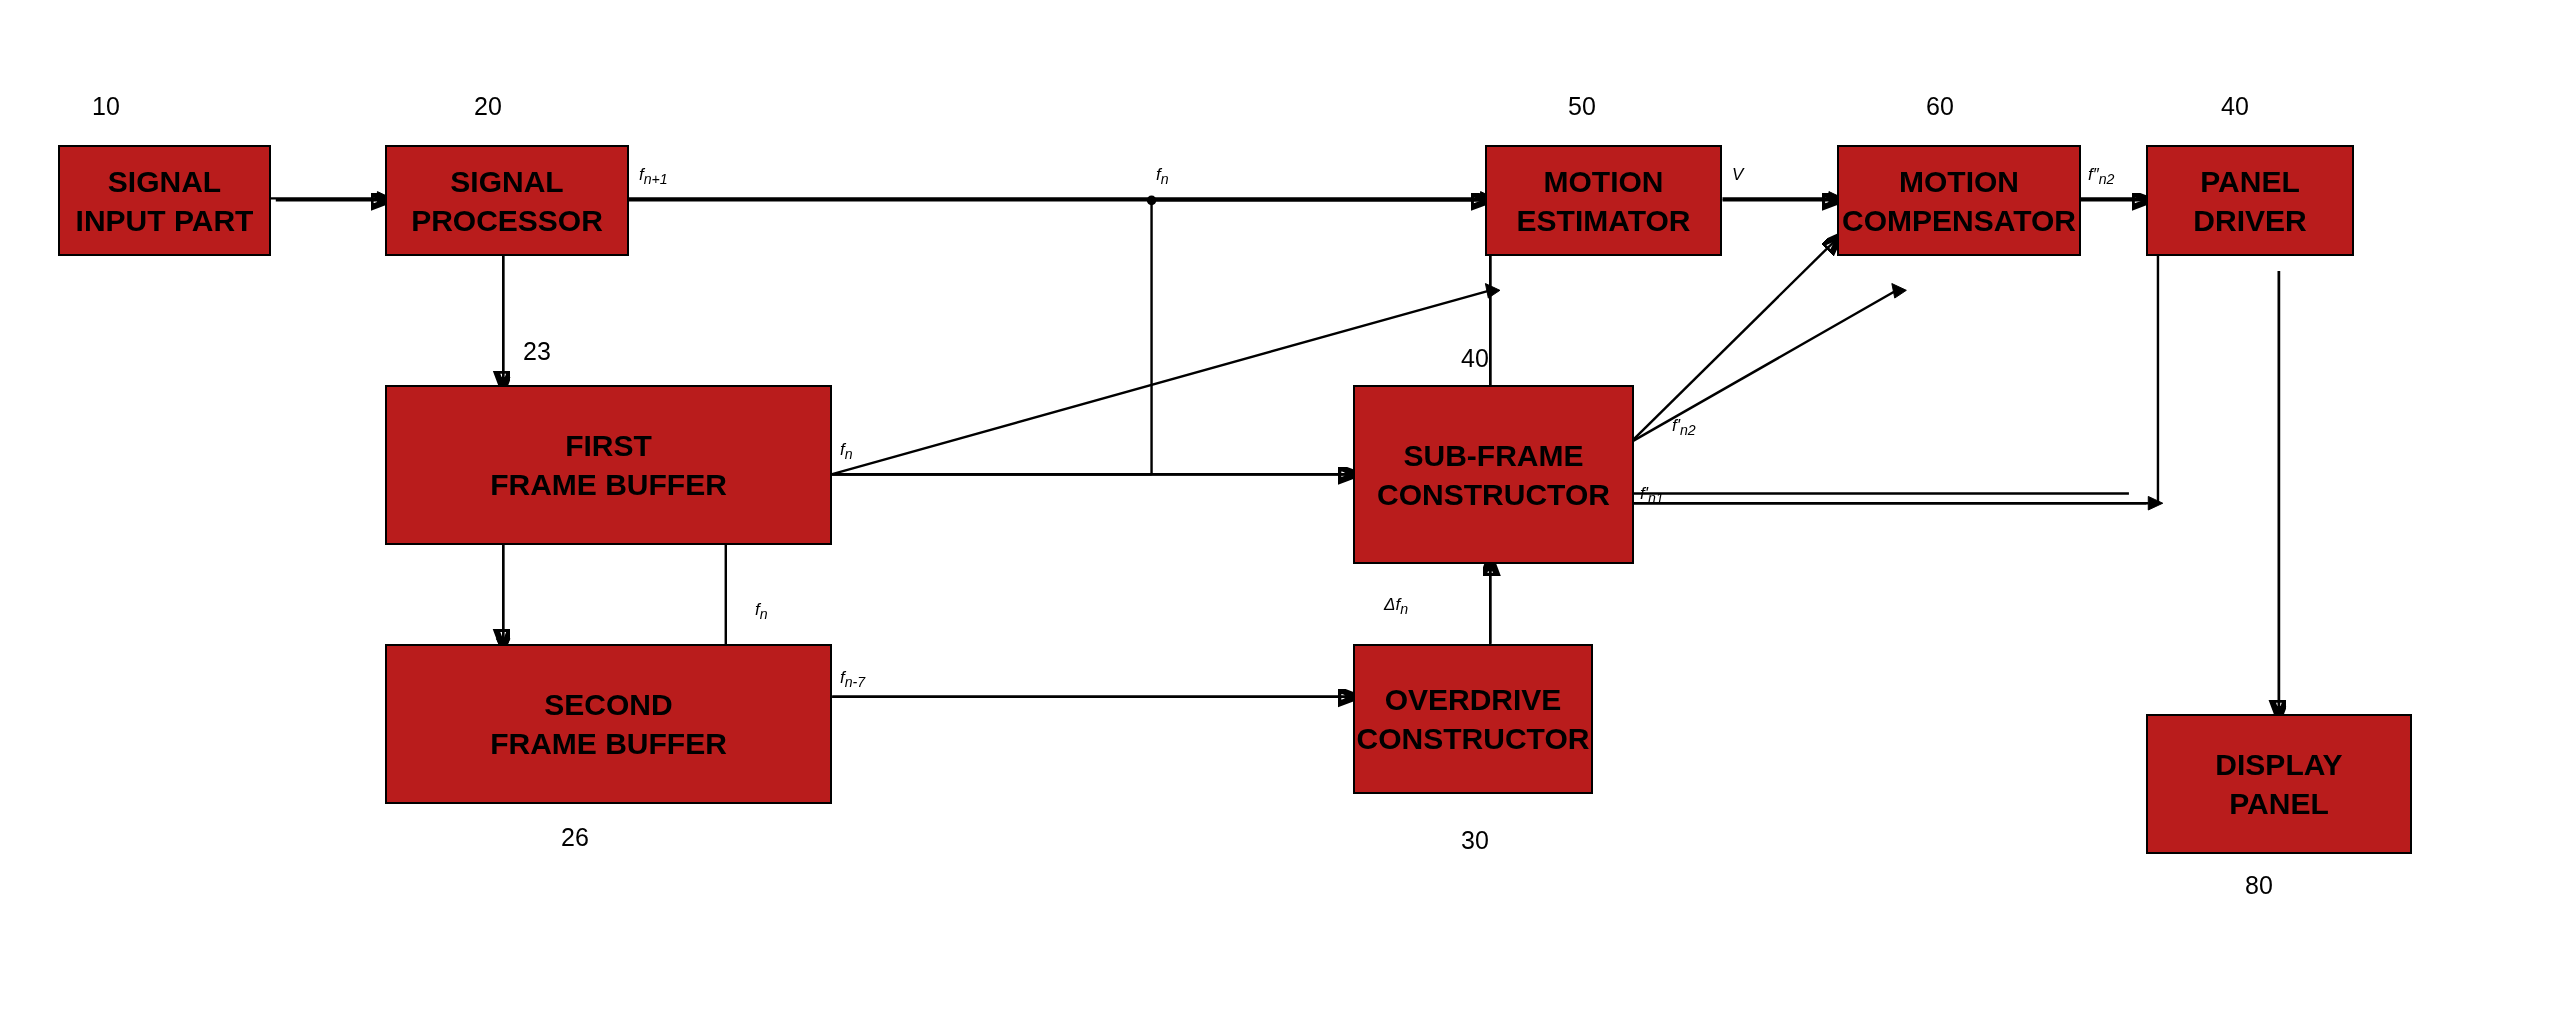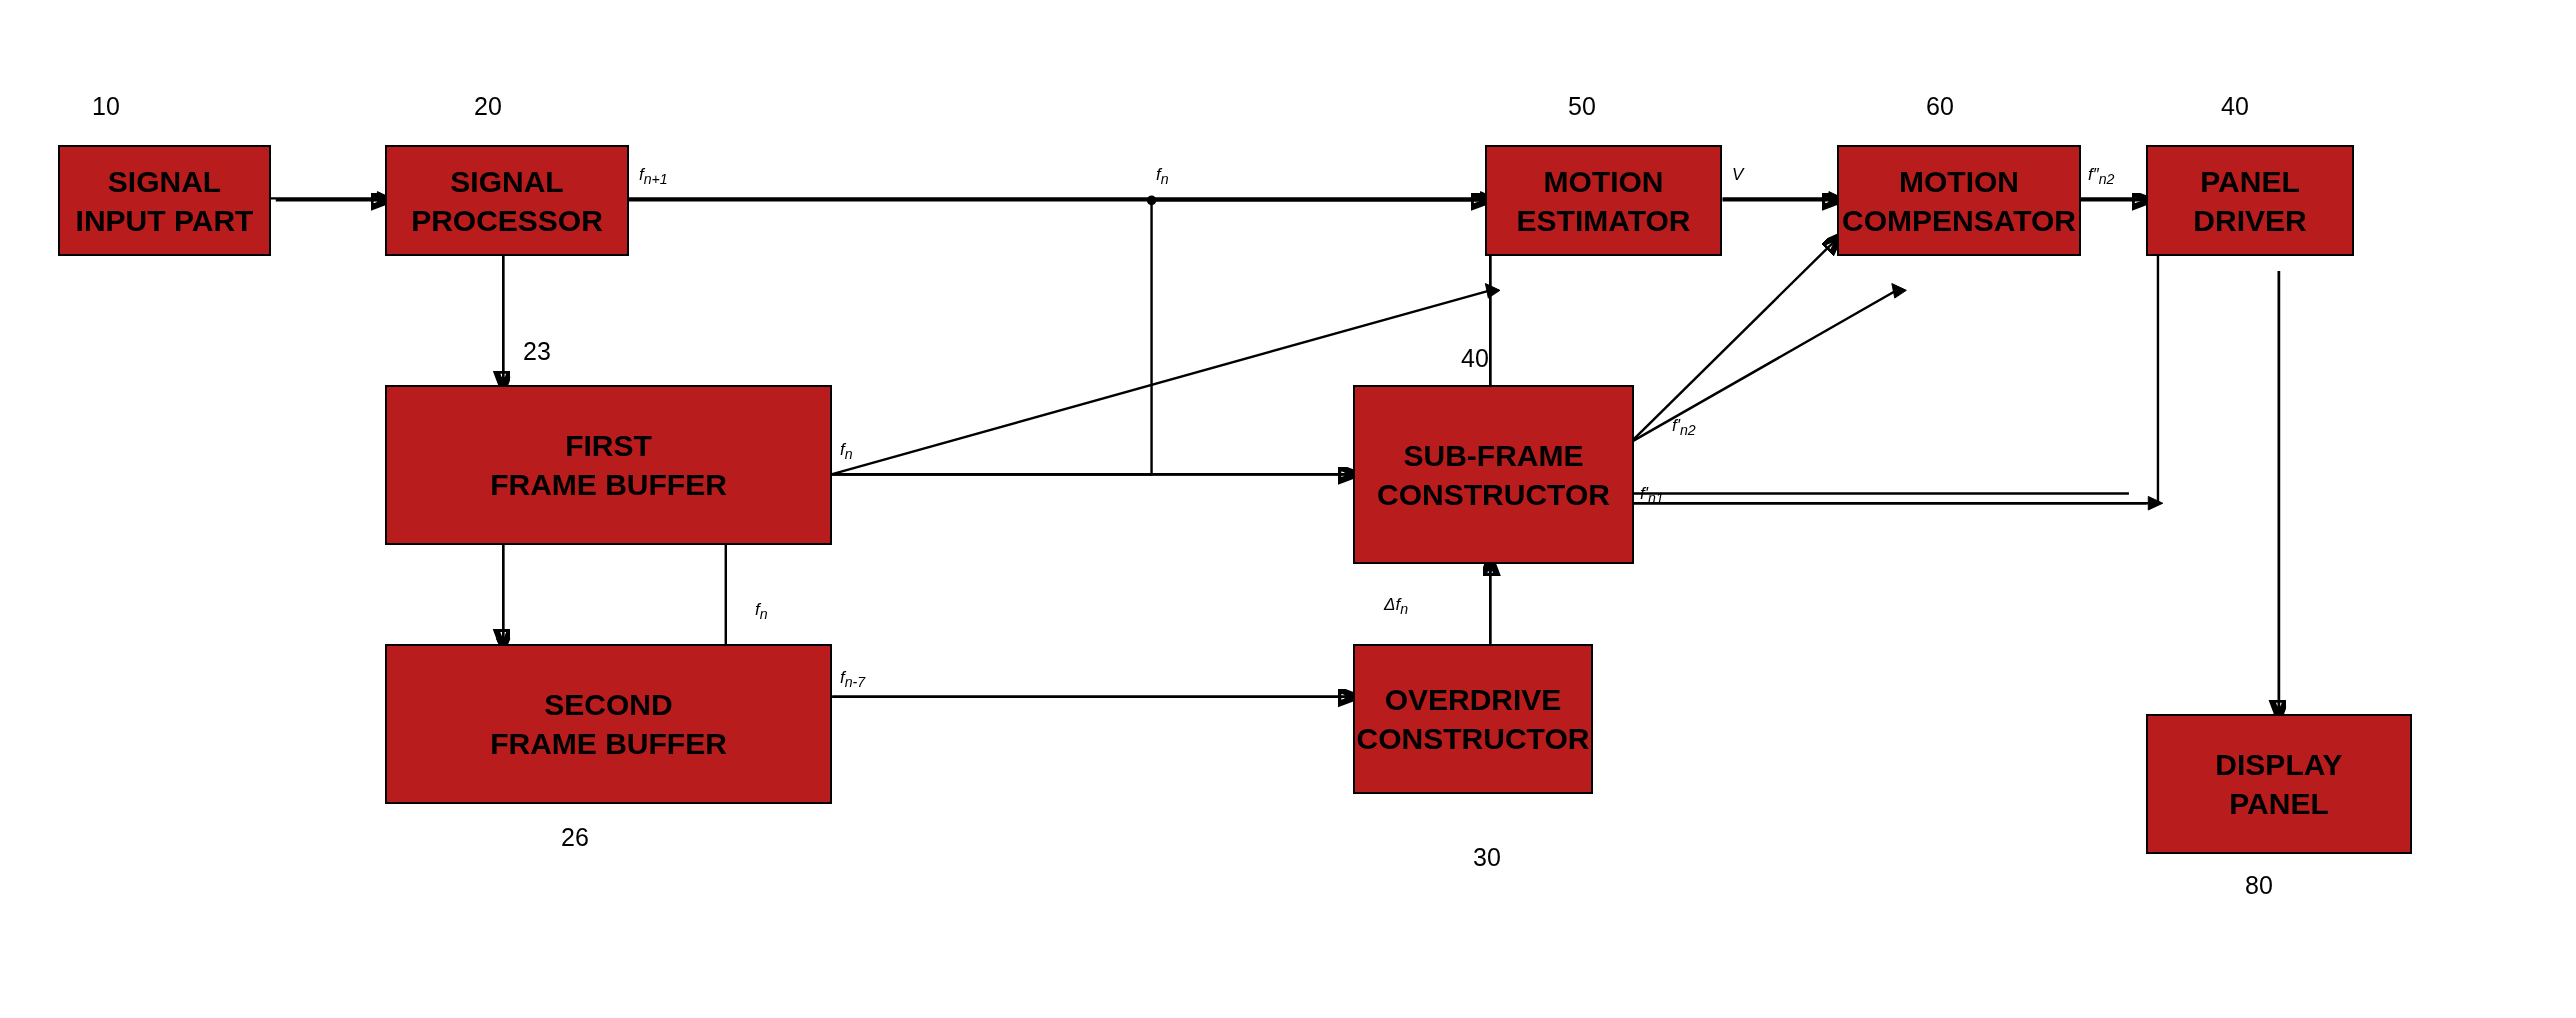--- a/index.html
+++ b/index.html
@@ -189,21 +189,21 @@
   <div class="block" style="left:385px; top:644px; width:447px; height:160px;">
     <span>SECOND<br>FRAME BUFFER</span>
   </div>
   <div class="label" style="left:561px; top:823px;">
     <span>26</span>
   </div>
 
   <div class="block" style="left:1353px; top:644px; width:240px; height:150px;justify-content:center;">
     <span>OVERDRIVE<br>CONSTRUCTOR</span>
   </div>
-  <div class="label" style="left:1461px; top:843px;margin-left:12px;">
+  <div class="label" style="left:1461px; top:826px;">
     <span>30</span>
   </div>
 
   <div class="block" style="left:1353px; top:385px; width:281px; height:179px;">
     <span>SUB-FRAME<br>CONSTRUCTOR</span>
   </div>
   <div class="label" style="left:1461px; top:344px;">
     <span>40</span>
   </div>
 

